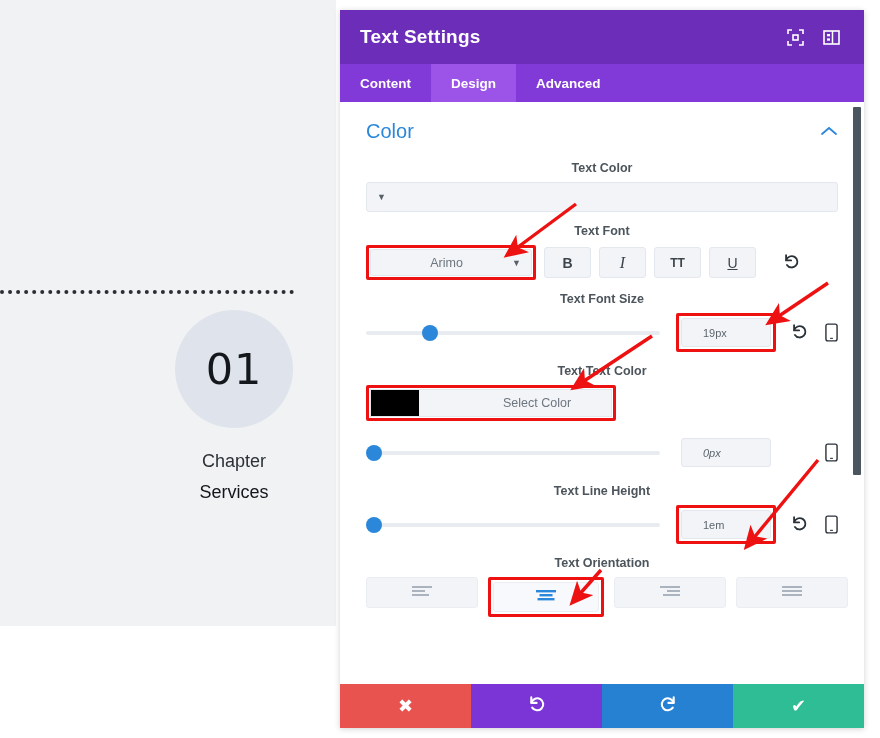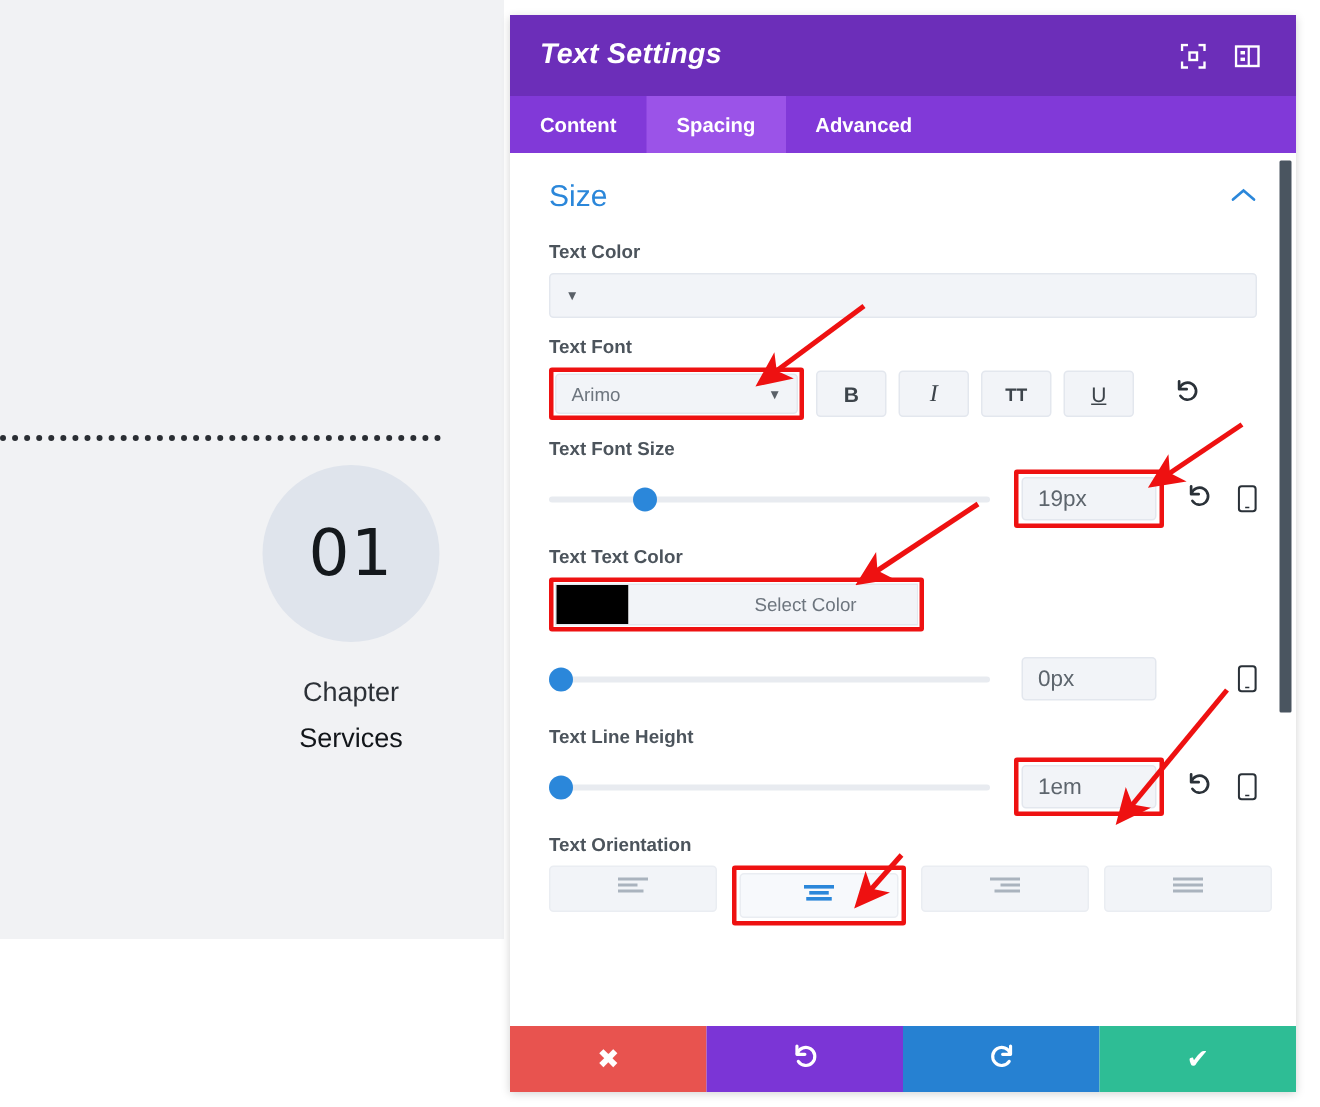--- a/index.html
+++ b/index.html
@@ -87,21 +87,20 @@
     align-items: center;
     padding: 0 20px;
     box-sizing: border-box;
   }
   #panel-title {
     color: #ffffff;
     font-size: 19px;
     font-weight: bold;
     flex: 1;
     letter-spacing: .2px;
-    font-style: italic;
   }
   .header-icon {
     width: 26px;
     height: 26px;
     display: flex;
     align-items: center;
     justify-content: center;
     margin-left: 10px;
     cursor: pointer;
   }
@@ -139,21 +138,21 @@
     padding-top: 18px;
     padding-bottom: 6px;
   }
   #section-title {
     color: #2b87da;
     font-size: 20px;
     flex: 1;
   }
   #section-chevron { cursor: pointer; }
 
-  .field { margin-top: 12px; }
+  .field { margin-top: 12px; text-align: center; }
   .field-label {
     font-size: 12.5px;
     font-weight: bold;
     color: #4c545c;
     margin-bottom: 7px;
   }
 
   
   .select-box {
     height: 30px;
@@ -233,22 +232,22 @@
     background: #2b87da;
   }
   .num-input {
     width: 90px;
     height: 29px;
     background: #f2f4f8;
     border: 1px solid #e3e7ee;
     border-radius: 3px;
     display: flex;
     align-items: center;
-    padding: 0 10px;
-    font-size: 15px;
+    padding: 0 21px;
+    font-size: 11px;
     color: #5d656d;
     box-sizing: border-box;
   }
   .num-input-hl {
     border: 3px solid #ee1111;
     border-radius: 2px;
     padding: 2px;
   }
   .num-input-hl .num-input { border: 1px solid #e3e7ee; }
 
@@ -374,28 +373,28 @@
         <rect x="1" y="2" width="15" height="13" fill="none" stroke="#ffffff" stroke-width="1.6"></rect>
         <rect x="4" y="5" width="3" height="2.3" fill="#ffffff"></rect>
         <rect x="4" y="9.4" width="3" height="2.3" fill="#ffffff"></rect>
         <line x1="9.5" y1="2" x2="9.5" y2="15" stroke="#ffffff" stroke-width="1.5"></line>
       </svg>
     </div>
   </div>
 
   <div id="panel-tabs">
     <div class="panel-tab">Content</div>
-    <div class="panel-tab active">Spacing</div>
+    <div class="panel-tab active">Design</div>
     <div class="panel-tab">Advanced</div>
   </div>
 
   <div id="panel-body">
 
     <div id="section-header">
-      <div id="section-title">Size</div>
+      <div id="section-title">Color</div>
       <div id="section-chevron">
         <svg width="18" height="12" viewBox="0 0 18 12">
           <path d="M2 9 L9 3 L16 9" fill="none" stroke="#2b87da" stroke-width="1.8" stroke-linecap="round"></path>
         </svg>
       </div>
     </div>
 
     <div class="field">
       <div class="field-label">Text Color</div>
       <div class="select-box">
@@ -457,21 +456,21 @@
           <div id="color-label">Select Color</div>
         </div>
       </div>
     </div>
 
     <div class="field">
       <div class="slider-row">
         <div class="slider-track">
           <div class="slider-thumb" style="left:0%"></div>
         </div>
-        <div style="padding:2px;border:3px solid transparent;">
+        <div style="padding:2px;border:3px solid transparent;font-style:italic;">
           <div class="num-input">0px</div>
         </div>
         <div style="width:33px"></div>
         <div class="device-icon">
           <svg width="13" height="19" viewBox="0 0 14 20">
             <rect x="1" y="1" width="12" height="18" rx="2" fill="none" stroke="#2a3138" stroke-width="1.5"></rect>
             <line x1="5.5" y1="16.3" x2="8.5" y2="16.3" stroke="#2a3138" stroke-width="1.2"></line>
           </svg>
         </div>
       </div>

